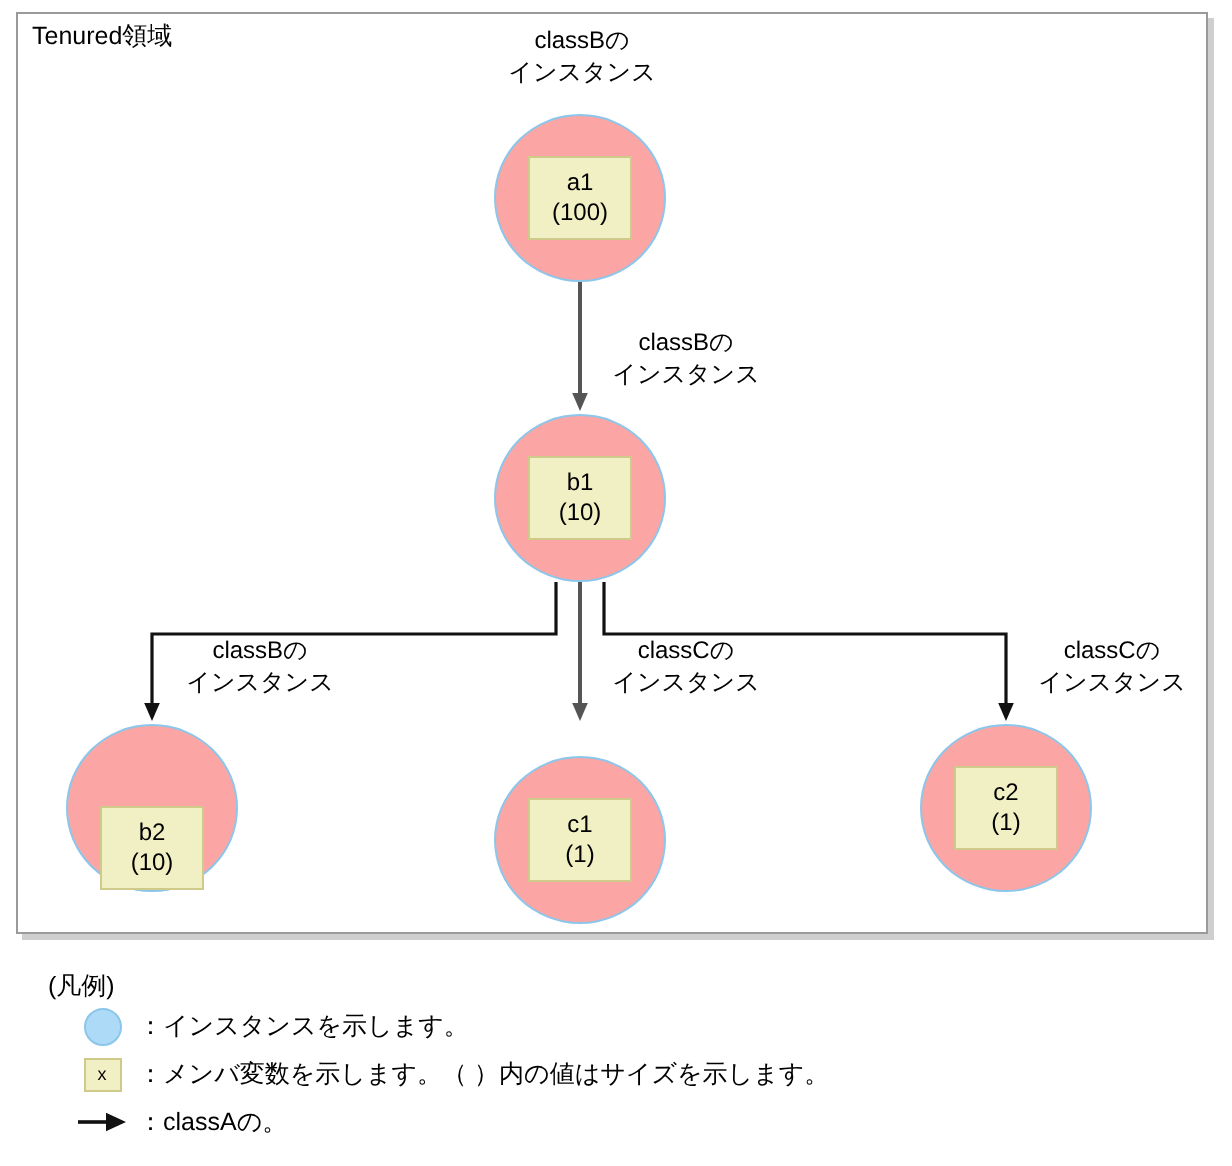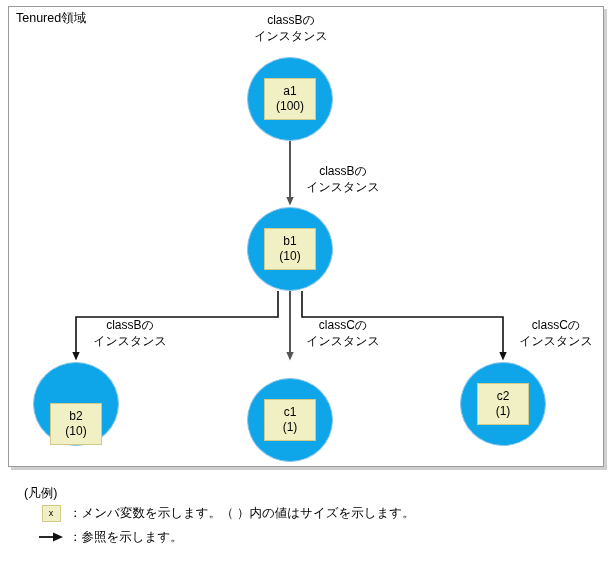--- a/index.html
+++ b/index.html
@@ -53,21 +53,21 @@
     height: 583px;
     pointer-events: none;
   }
 
   
   .node {
     position: absolute;
     width: 86px;
     height: 84px;
     border-radius: 50%;
-    background: #0ea5e9;
+    background: #fca5a5;
     border: 1px solid #8cc6ea;
     box-sizing: border-box;
     display: flex;
     align-items: center;
     justify-content: center;
   }
   .member-box {
     width: 52px;
     height: 42px;
     background: #f1f0c4;
@@ -244,32 +244,38 @@
   <div class="node" style="left:460px; top:362px;">
     <div class="member-box">
       <span class="member-name">c2</span>
       <span class="member-size">(1)</span>
     </div>
   </div>
 
   <div class="legend">
     <div class="legend-title">(凡例)</div>
 
+    <div class="legend-row">
+      <span class="legend-icon">
+        <span class="legend-circle"></span>
+      </span>
+      <span class="legend-text">：インスタンスを示します。</span>
+    </div>
 
     <div class="legend-row">
       <span class="legend-icon">
         <span class="legend-square">x</span>
       </span>
       <span class="legend-text">：メンバ変数を示します。（ ）内の値はサイズを示します。</span>
     </div>
 
     <div class="legend-row">
       <span class="legend-icon">
         <svg class="legend-arrow" viewBox="0 0 26 12" xmlns="http://www.w3.org/2000/svg">
           <path d="M1,6 L17,6" stroke="#111111" stroke-width="1.8" fill="none"></path>
           <path d="M15,1.4 L25,6 L15,10.6 z" fill="#111111"></path>
         </svg>
       </span>
-      <span class="legend-text">：参照を示します。</span>
+      <span class="legend-text">：classAの。</span>
     </div>
   </div>
 
 </div>
 
 </body></html>

